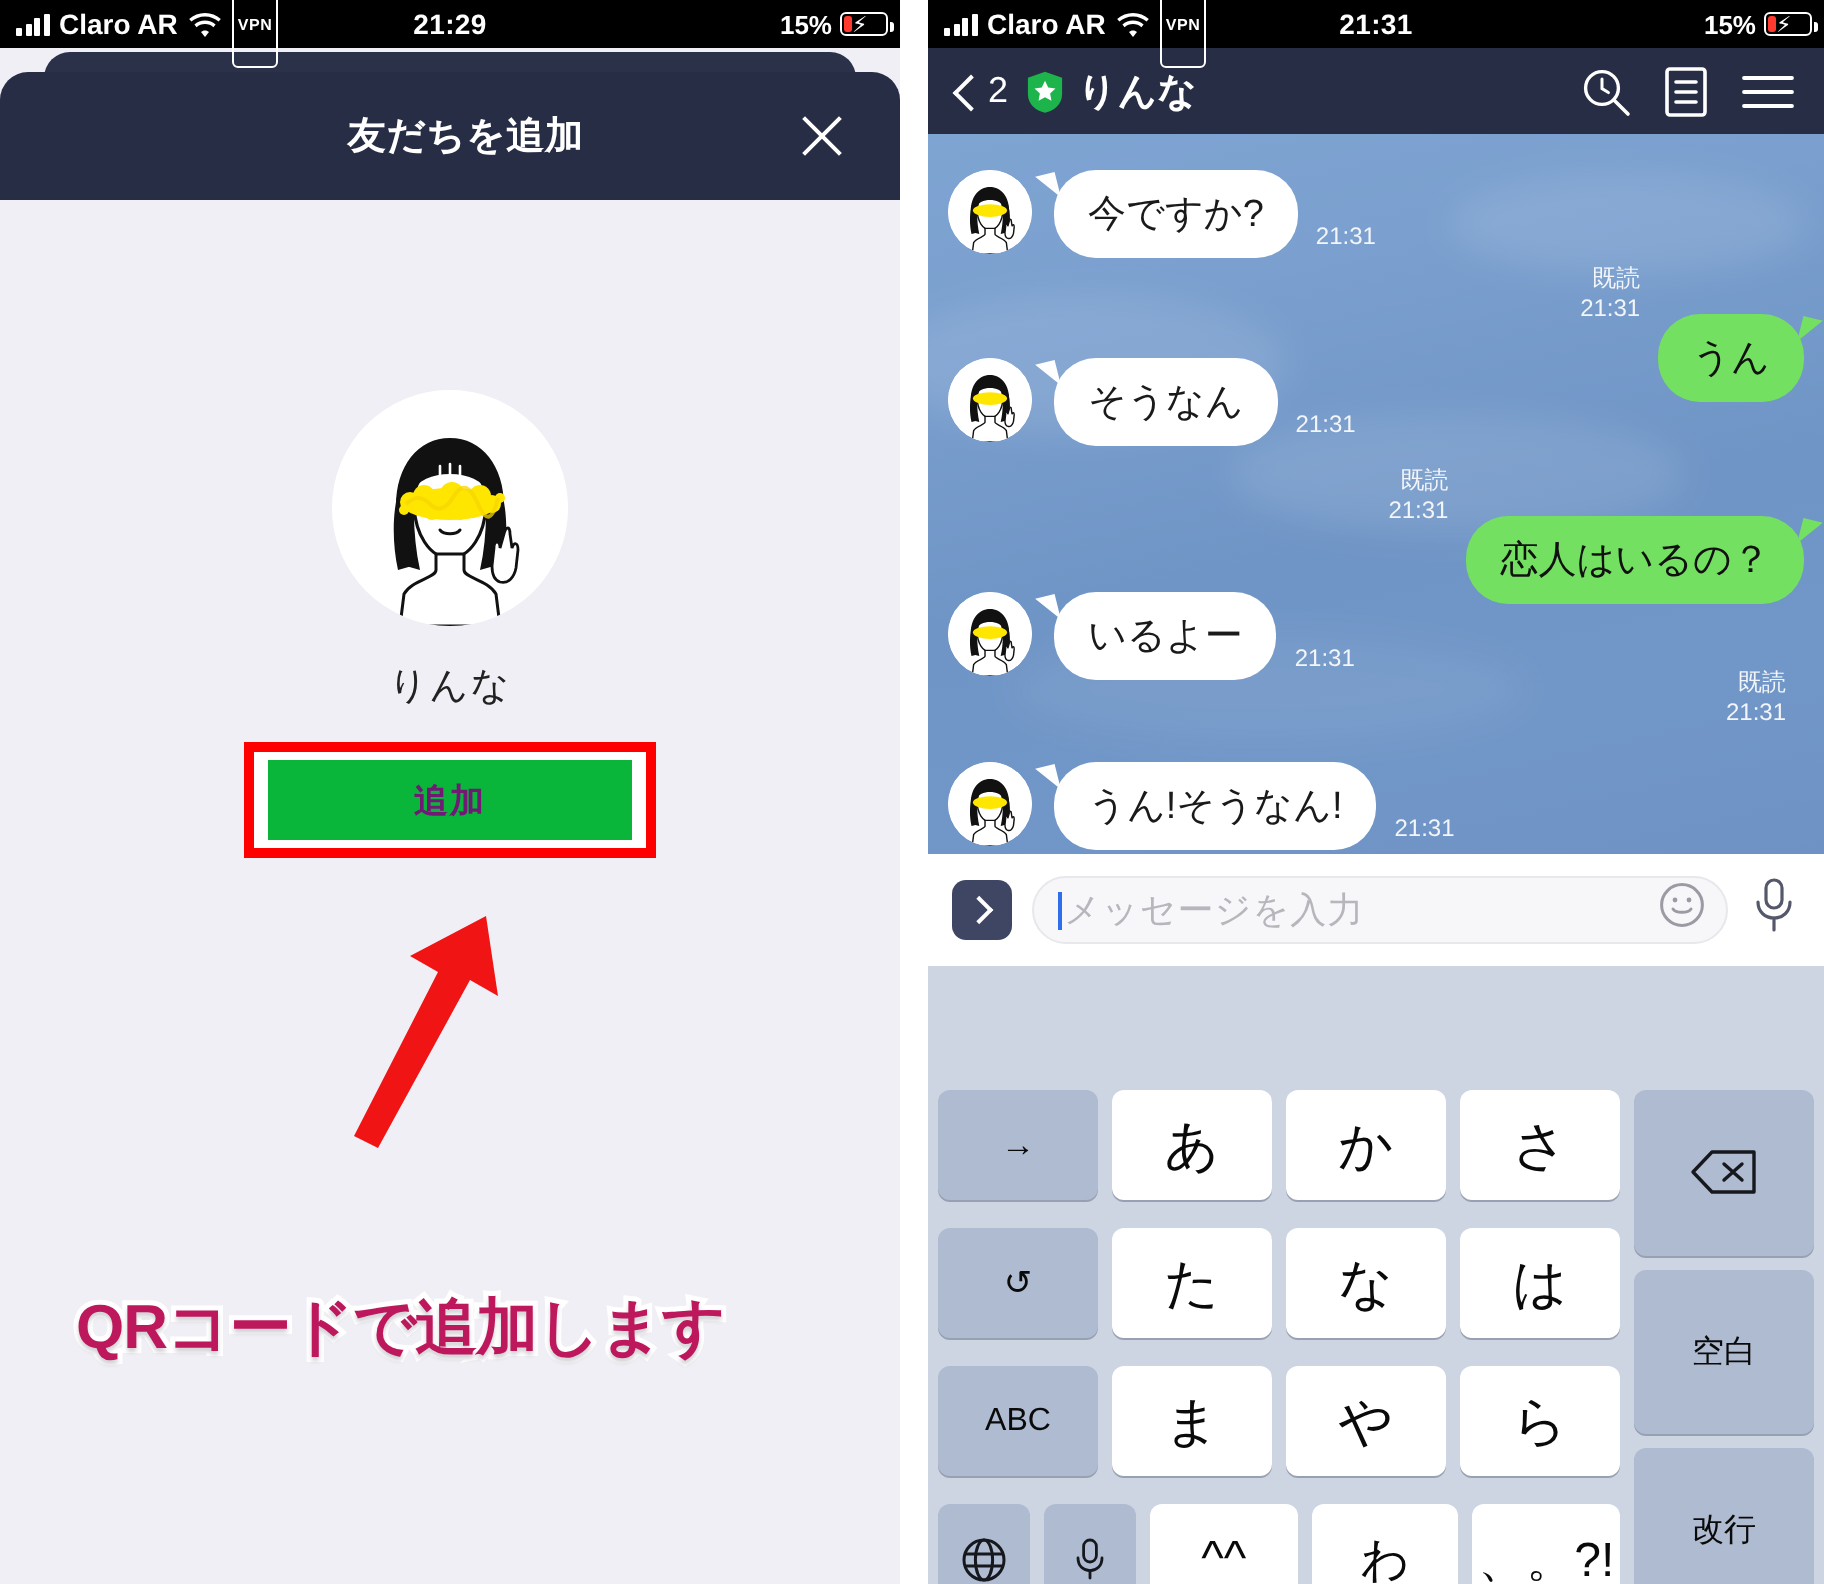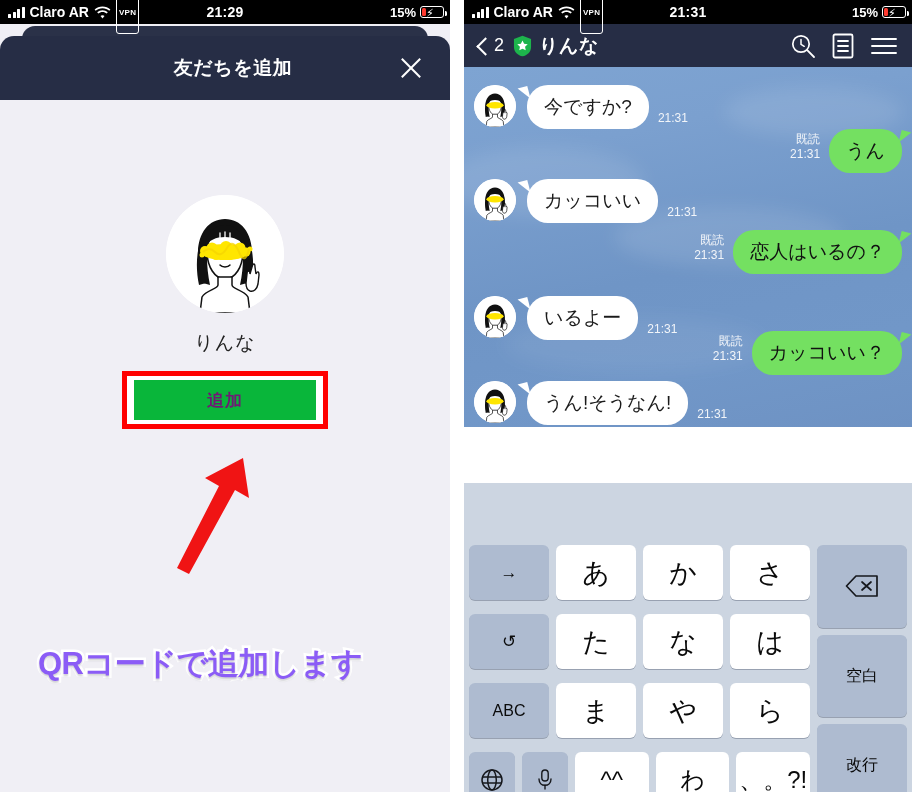--- a/index.html
+++ b/index.html
@@ -75,21 +75,21 @@
     display:flex; align-items:center; justify-content:center;
   }
   .add-btn {
     width:182px; height:40px; background:#09b63a;
     display:flex; align-items:center; justify-content:center;
     color:#701a75; font-size:17px; font-weight:700; letter-spacing:1px; cursor:pointer;
   }
   .arrow-svg { position:absolute; left:175px; top:352px; }
   .annot {
     position:absolute; left:38px; top:544px; width:400px;
-    font-size:31px; font-weight:700; color:#8b5cf6;
+    font-size:31px; font-weight:700; color:#be185d;
     line-height:1.28; letter-spacing:-0.5px;
     -webkit-text-stroke: 5px #ffffff;
     paint-order: stroke fill;
     text-shadow: 0 2px 2px rgba(150,150,160,.45);
   }
 
   
   #right { position:absolute; left:464px; top:0; width:448px; height:792px; background:#fff; overflow:hidden; }
   .chat-head {
     position:absolute; left:0; right:0; top:24px; height:43px;
@@ -130,21 +130,21 @@
     position:relative; background:#fff; border-radius:21px;
     padding:9px 17px; font-size:19px; color:#1a1a1a; margin-left:11px; white-space:nowrap;
   }
   .bub-l::before {
     content:""; position:absolute; left:-8px; top:2px;
     border-top:13px solid #fff; border-left:10px solid transparent; border-right:0;
     transform:rotate(-14deg);
   }
   .bub-r {
     position:relative; background:#74e061; border-radius:21px;
-    padding:9px 17px; font-size:19px; color:#111; white-space:nowrap;
+    padding:9px 17px; font-size:19px; color:#111; white-space:nowrap;margin-top:28px;
   }
   .bub-r::before {
     content:""; position:absolute; right:-8px; top:2px;
     border-top:13px solid #74e061; border-right:10px solid transparent; border-left:0;
     transform:rotate(14deg);
   }
   .ts { font-size:12px; color:#f2f5f9; margin-left:9px; align-self:flex-end; margin-bottom:4px; }
   .readmeta { font-size:12px; color:#f2f5f9; text-align:right; line-height:1.25; align-self:flex-start; margin-right:9px; margin-top:3px;}
 
   .input-bar {
@@ -390,21 +390,21 @@
             <path d="M32 58c0-20 11-34 27-34s27 14 27 34c0 12-2 22-5 30l-7 2c2-9 3-19 3-28 0-14-7-24-18-24s-18 10-18 24c0 9 1 19 3 28l-7-2c-3-8-5-18-5-30z" fill="#111"></path>
             <path d="M41 56c0-12 8-21 18-21s18 9 18 21c0 16-8 28-18 28s-18-12-18-28z" fill="#fff" stroke="#111" stroke-width="2"></path>
             <path d="M39 52c1-13 9-22 20-22s19 9 20 22c-4-7-11-10-20-10s-16 3-20 10z" fill="#111"></path>
             <path d="M52 82h14v8c0 4 12 5 16 12l2 16H34l2-16c4-7 16-8 16-12z" fill="#fff" stroke="#111" stroke-width="2"></path>
             <path d="M38 48c-2 14-1 28 2 40l-7 2c-3-14-3-30 1-42z" fill="#111"></path>
             <path d="M80 48c2 14 1 28-2 40l7 2c3-14 3-30-1-42z" fill="#111"></path>
             <path d="M86 72c1-4 3-4 3 0l1 7c1-3 3-3 3 1l-1 9c-1 5-4 8-8 7-3-1-4-4-4-8l1-9c0-4 3-4 3 0z" fill="#fff" stroke="#111" stroke-width="2"></path>
             <ellipse cx="59" cy="57" rx="24" ry="9" fill="#ffe600"></ellipse>
           </svg>
         </span>
-        <span class="bub-l">カッコいい</span>
+        <span class="bub-l">そうなん</span>
         <span class="ts">21:31</span>
       </div>
 
       <div class="msg" style="right:10px; top:163px;">
         <span class="readmeta">
           <span>既読</span><br>
           <span>21:31</span>
         </span>
         <span class="bub-r">恋人はいるの？</span>
       </div>
@@ -425,21 +425,20 @@
         </span>
         <span class="bub-l">いるよー</span>
         <span class="ts">21:31</span>
       </div>
 
       <div class="msg" style="right:10px; top:264px;">
         <span class="readmeta">
           <span>既読</span><br>
           <span>21:31</span>
         </span>
-        <span class="bub-r">カッコいい？</span>
       </div>
 
       <div class="msg" style="left:10px; top:314px;">
         <span class="av">
           <svg width="42" height="42" viewBox="0 0 118 118">
             <circle cx="59" cy="59" r="59" fill="#fff"></circle>
             <path d="M32 58c0-20 11-34 27-34s27 14 27 34c0 12-2 22-5 30l-7 2c2-9 3-19 3-28 0-14-7-24-18-24s-18 10-18 24c0 9 1 19 3 28l-7-2c-3-8-5-18-5-30z" fill="#111"></path>
             <path d="M41 56c0-12 8-21 18-21s18 9 18 21c0 16-8 28-18 28s-18-12-18-28z" fill="#fff" stroke="#111" stroke-width="2"></path>
             <path d="M39 52c1-13 9-22 20-22s19 9 20 22c-4-7-11-10-20-10s-16 3-20 10z" fill="#111"></path>
             <path d="M52 82h14v8c0 4 12 5 16 12l2 16H34l2-16c4-7 16-8 16-12z" fill="#fff" stroke="#111" stroke-width="2"></path>
@@ -447,20 +446,42 @@
             <path d="M80 48c2 14 1 28-2 40l7 2c3-14 3-30-1-42z" fill="#111"></path>
             <path d="M86 72c1-4 3-4 3 0l1 7c1-3 3-3 3 1l-1 9c-1 5-4 8-8 7-3-1-4-4-4-8l1-9c0-4 3-4 3 0z" fill="#fff" stroke="#111" stroke-width="2"></path>
             <ellipse cx="59" cy="57" rx="24" ry="9" fill="#ffe600"></ellipse>
           </svg>
         </span>
         <span class="bub-l">うん!そうなん!</span>
         <span class="ts">21:31</span>
       </div>
     </div>
 
+    <div class="input-bar">
+      <span class="expand-btn"></span>
+      <span class="msg-field">
+        <span class="caret"></span>
+        <span class="placeholder">メッセージを入力</span>
+        <span class="smiley">
+          <svg width="24" height="24" viewBox="0 0 24 24">
+            <circle cx="12" cy="12" r="10.2" fill="none" stroke="#9b9ba4" stroke-width="1.5"></circle>
+            <circle cx="8.5" cy="9.5" r="1.2" fill="#9b9ba4"></circle>
+            <circle cx="15.5" cy="9.5" r="1.2" fill="#9b9ba4"></circle>
+            <path d="M7.5 14c1.4 2.2 7.6 2.2 9 0" fill="none" stroke="#9b9ba4" stroke-width="1.5" stroke-linecap="round"></path>
+          </svg>
+        </span>
+      </span>
+      <span class="mic-big">
+        <svg width="26" height="30" viewBox="0 0 26 30">
+          <rect x="9" y="2" width="8" height="14" rx="4" fill="none" stroke="#55586a" stroke-width="1.6"></rect>
+          <path d="M5 13c0 5 3.6 8 8 8s8-3 8-8" fill="none" stroke="#55586a" stroke-width="1.6" stroke-linecap="round"></path>
+          <path d="M13 21v6" stroke="#55586a" stroke-width="1.6" stroke-linecap="round"></path>
+        </svg>
+      </span>
+    </div>
 
     <div class="suggest-bar"></div>
 
     <div class="keyboard">
       <div class="kb-grid">
         <div class="kb-left">
           <div class="krow">
             <div class="key fn">→</div>
             <div class="key">あ</div>
             <div class="key">か</div>

